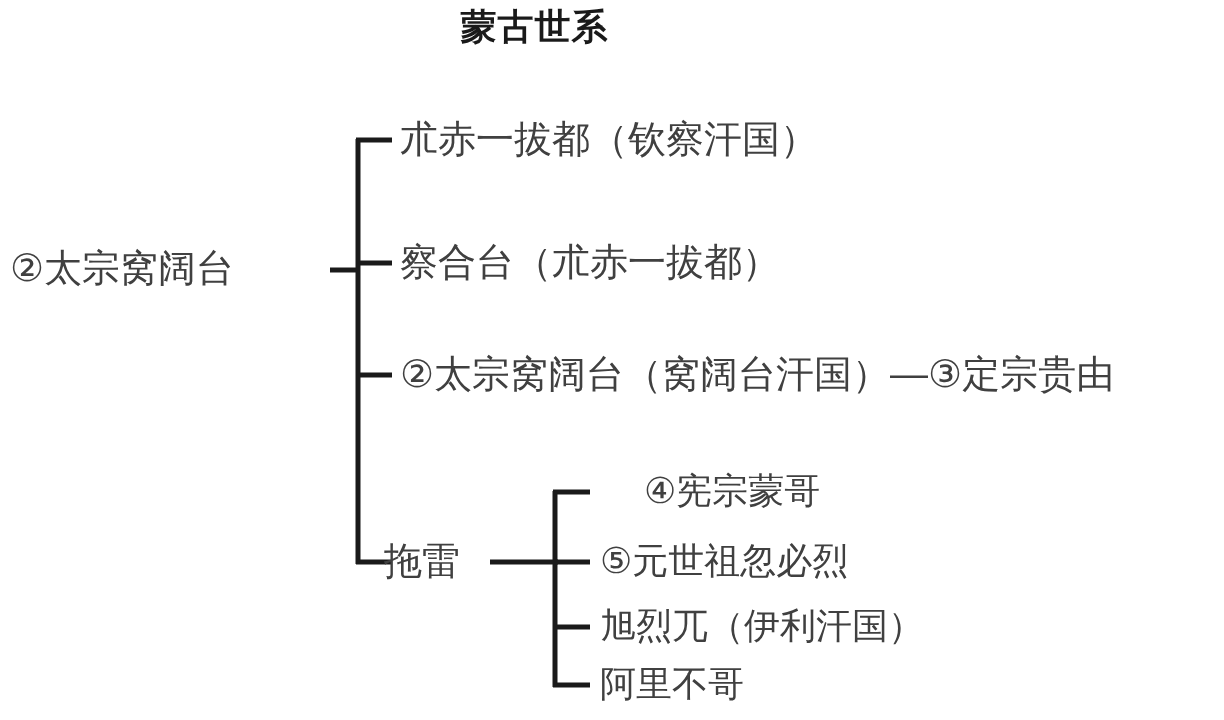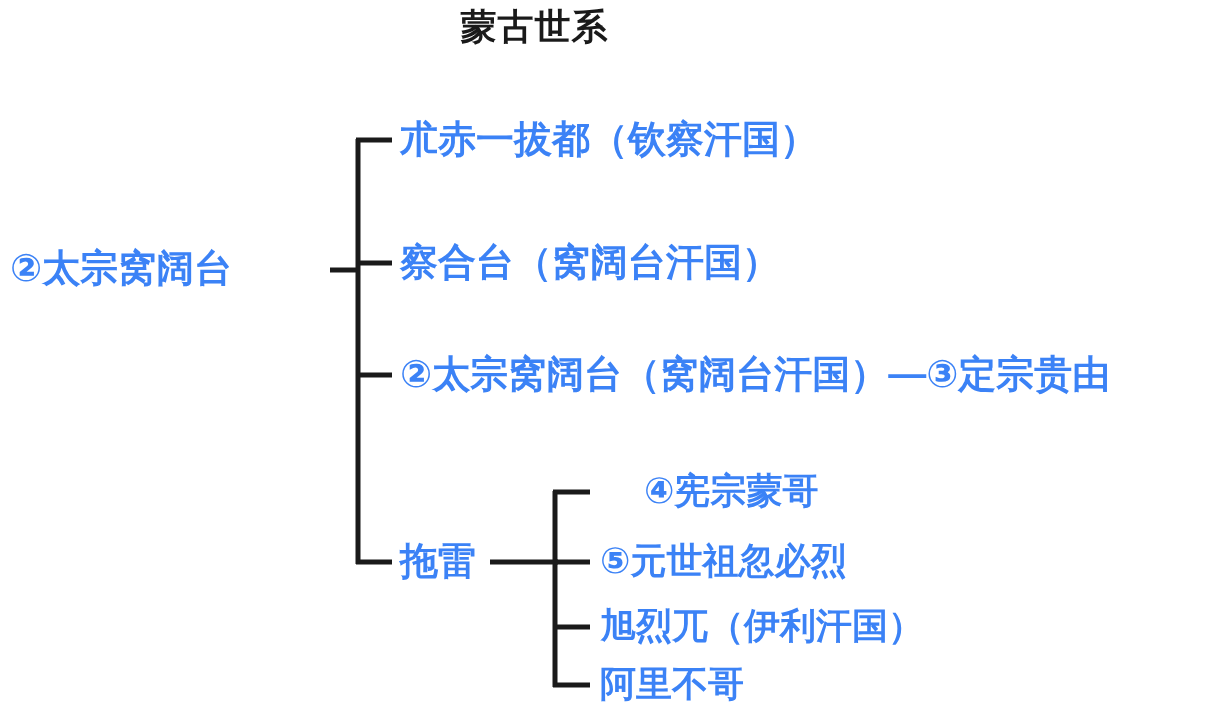--- a/index.html
+++ b/index.html
@@ -27,24 +27,24 @@
     text-align: center;
     font-size: 36px;
     font-weight: 700;
     letter-spacing: 1px;
     line-height: 46px;
     color: #1a1a1a;
   }
   .node {
     position: absolute;
     font-size: 38px;
-    font-weight: 700;
+    font-weight: 400;
     line-height: 44px;
     white-space: nowrap;
-    color: #3b82f6;
+    color: #404040;
     letter-spacing: 0px;
   }
   .node.sub {
     font-size: 36px;
     line-height: 42px;
   }
   svg.tree-lines {
     position: absolute;
     left: 0;
     top: 0;
@@ -80,25 +80,25 @@
       <line x1="553" y1="562" x2="590" y2="562"></line>
       <line x1="553" y1="627" x2="590" y2="627"></line>
       <line x1="553" y1="685" x2="590" y2="685"></line>
     </g>
   </svg>
 
   <div class="node" style="left:10px; top:246px;">②太宗窝阔台</div>
 
   <div class="node" style="left:400px; top:117px;">朮赤一拔都（钦察汗国）</div>
 
-  <div class="node" style="left:400px; top:240px;">察合台（窝阔台汗国）</div>
+  <div class="node" style="left:400px; top:240px;">察合台（朮赤一拔都）</div>
 
   <div class="node" style="left:400px; top:352px;">②太宗窝阔台（窝阔台汗国）—③定宗贵由</div>
 
-  <div class="node" style="left:400px; top:539px;">拖雷</div>
+  <div class="node" style="left:384px; top:539px;">拖雷</div>
 
   <div class="node sub" style="left:600px; top:470px;margin-left:44px;">④宪宗蒙哥</div>
 
   <div class="node sub" style="left:600px; top:605px;">旭烈兀（伊利汗国）</div>
 
   <div class="node sub" style="left:600px; top:540px;">⑤元世祖忽必烈</div>
 
   <div class="node sub" style="left:600px; top:663px;text-align:right;">阿里不哥</div>
 
 </div>

